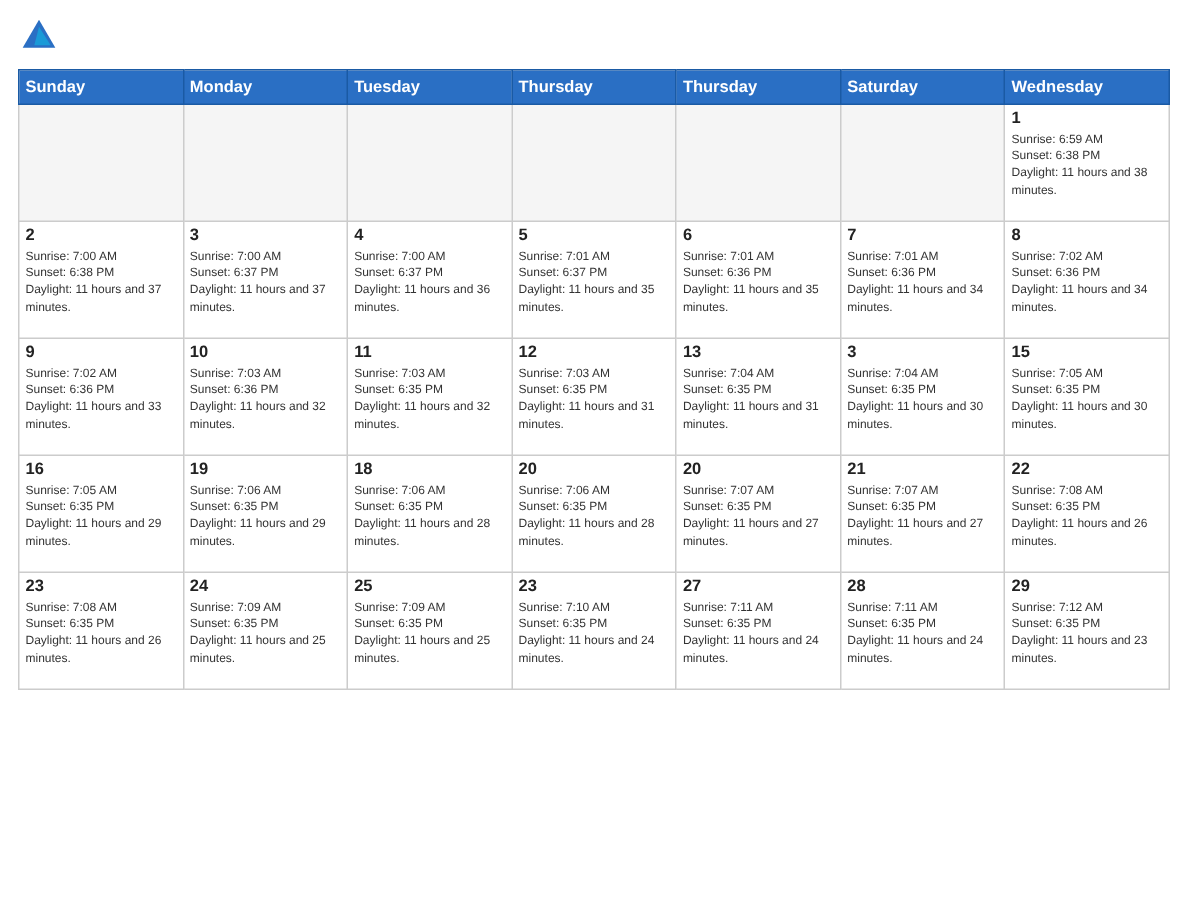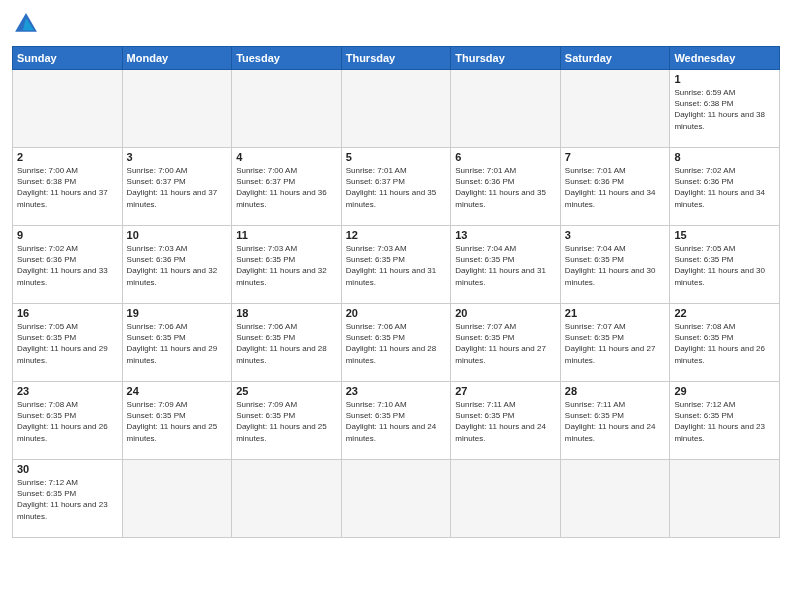--- a/index.html
+++ b/index.html
@@ -250,27 +250,15 @@
           </td>
           <td>
             <span class="day-number">28</span>
             <div class="day-info">Sunrise: 7:11 AM<br>Sunset: 6:35 PM<br>Daylight: 11 hours and 24 minutes.</div>
           </td>
           <td>
             <span class="day-number">29</span>
             <div class="day-info">Sunrise: 7:12 AM<br>Sunset: 6:35 PM<br>Daylight: 11 hours and 23 minutes.</div>
           </td>
         </tr>
-        <tr>
-          <td>
-            <span class="day-number">30</span>
-            <div class="day-info">Sunrise: 7:12 AM<br>Sunset: 6:35 PM<br>Daylight: 11 hours and 23 minutes.</div>
-          </td>
-          <td class="empty"></td>
-          <td class="empty"></td>
-          <td class="empty"></td>
-          <td class="empty"></td>
-          <td class="empty"></td>
-          <td class="empty"></td>
-        </tr>
       </tbody>
   </table>
 </div>
 
 </body></html>

